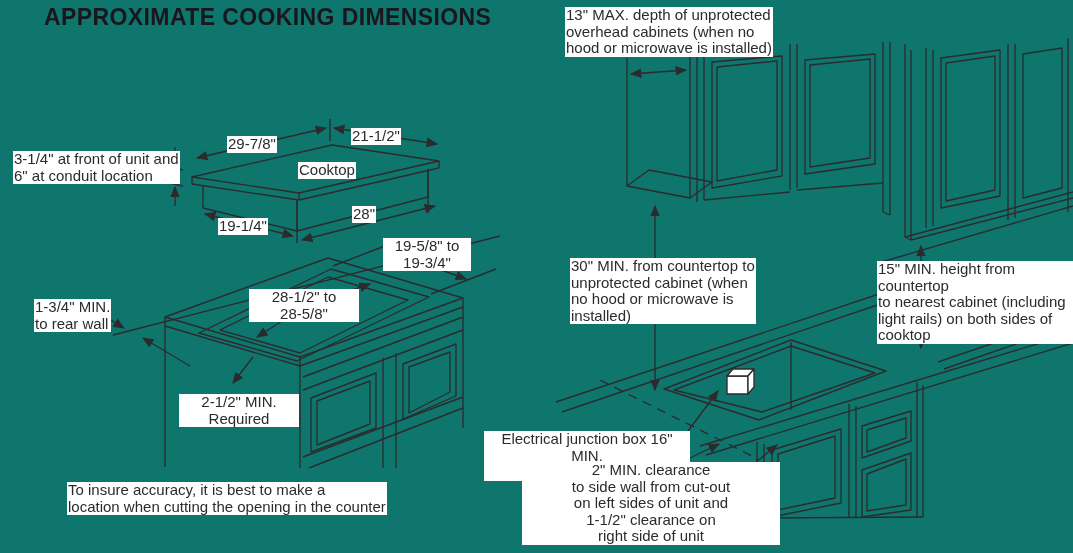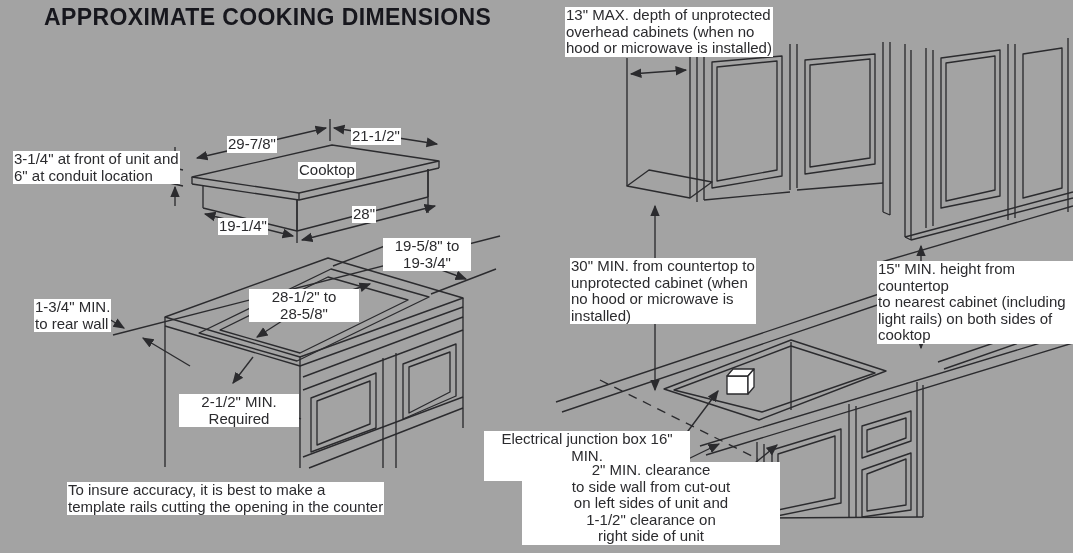--- a/index.html
+++ b/index.html
@@ -1,16 +1,16 @@
 <!DOCTYPE html>
 <html><head>
 <meta charset="utf-8">
 <style>
   html,body{margin:0;padding:0;background:#fff;}
-  .canvas{position:relative;width:1073px;height:553px;background:#a3a3a3;overflow:hidden;
+  .canvas{position:relative;width:1073px;height:553px;background:#0f766e;overflow:hidden;
           font-family:"Liberation Sans",sans-serif;}
   .art{position:absolute;left:0;top:0;}
   .page-title{position:absolute;left:44px;top:4px;font-size:23px;font-weight:bold;
               letter-spacing:.4px;color:#17171d;white-space:pre;}
   .lbl{position:absolute;font-size:15px;line-height:16.5px;color:#2b2b2e;
        white-space:pre-line;background:#fff;padding:0 1px;}
   .ctr{text-align:center;}
   
   #l-height{left:13px;top:151px;}
   #l-d1{left:227px;top:136px;}
@@ -167,21 +167,21 @@
 
   <div class="lbl ctr" id="l-cw">19-5/8" to
 19-3/4"</div>
   <div class="lbl ctr" id="l-cl">28-1/2" to
 28-5/8"</div>
   <div class="lbl" id="l-rear">1-3/4" MIN.
 to rear wall</div>
   <div class="lbl ctr" id="l-front">2-1/2" MIN.
 Required</div>
   <div class="lbl" id="l-note">To insure accuracy, it is best to make a
-template rails cutting the opening in the counter</div>
+location when cutting the opening in the counter</div>
 
   <div class="lbl" id="l-13">13" MAX. depth of unprotected
 overhead cabinets (when no
 hood or microwave is installed)</div>
   <div class="lbl" id="l-30">30" MIN. from countertop to
 unprotected cabinet (when
 no hood or microwave is
 installed)</div>
   <div class="lbl" id="l-15">15" MIN. height from countertop
 to nearest cabinet (including

